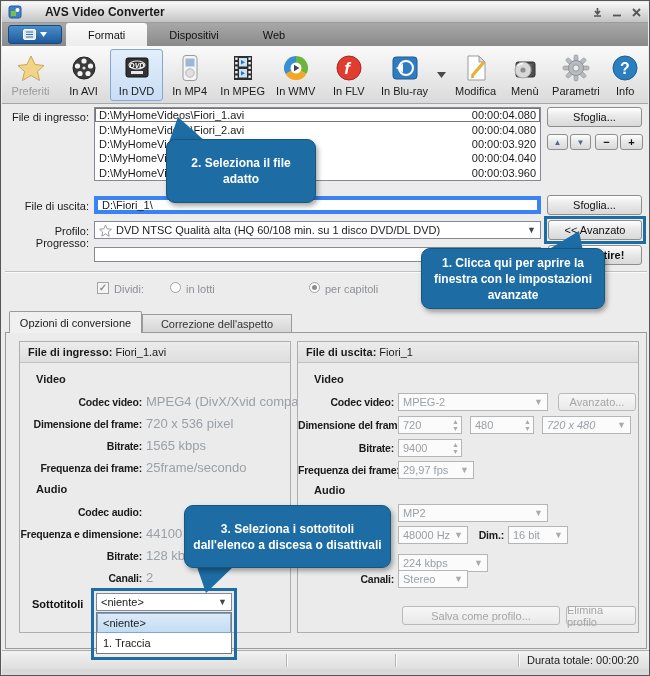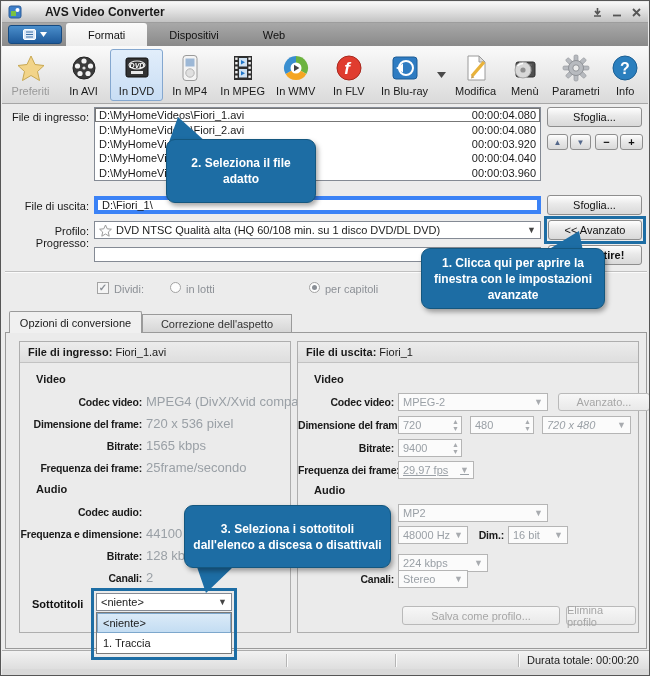--- a/index.html
+++ b/index.html
@@ -420,21 +420,21 @@
   <div class="panel" style="left:296px; top:340px; width:342px; height:292px;">
     <div class="phead">
       <b>File di uscita:</b>&nbsp;<span>Fiori_1</span>
     </div>
     <div class="phdg" style="left:16px; top:31px;">Video</div>
     <div class="plabel" style="position:absolute; left:0; top:54px; width:96px;">Codec video:</div>
     <div class="dcombo" style="left:100px; top:51px; width:150px;">
       <span>MPEG-2</span>
         <span class="arr">▼</span>
     </div>
-    <div class="btn dis" style="position:absolute; left:260px; top:51px; width:92px; height:18px;">
+    <div class="btn dis" style="position:absolute; left:260px; top:51px; width:78px; height:18px;">
         <span>Avanzato...</span>
       </div>
     <div class="plabel" style="position:absolute; left:0; top:77px; width:96px;">Dimensione del frame:</div>
     <div class="spin" style="left:100px; top:74px; width:64px;">
       <span>720</span>
         <span class="ud">
           <span>▲</span>
           <span>▼</span>
         </span>
     </div>
@@ -451,21 +451,21 @@
     </div>
     <div class="plabel" style="position:absolute; left:0; top:100px; width:96px;">Bitrate:</div>
     <div class="spin" style="left:100px; top:97px; width:64px;">
       <span>9400</span>
         <span class="ud">
           <span>▲</span>
           <span>▼</span>
         </span>
     </div>
     <div class="plabel" style="position:absolute; left:0; top:122px; width:96px;">Frequenza dei frame:</div>
-    <div class="dcombo" style="left:100px; top:119px; width:76px;text-decoration:underline;">
+    <div class="dcombo" style="left:100px; top:119px; width:76px;">
       <span>29,97 fps</span>
         <span class="arr">▼</span>
     </div>
     <div class="phdg" style="left:16px; top:142px;">Audio</div>
     <div class="dcombo" style="left:100px; top:162px; width:150px;">
       <span>MP2</span>
         <span class="arr">▼</span>
     </div>
     <div class="dcombo" style="left:100px; top:184px; width:70px;">
       <span>48000 Hz</span>

